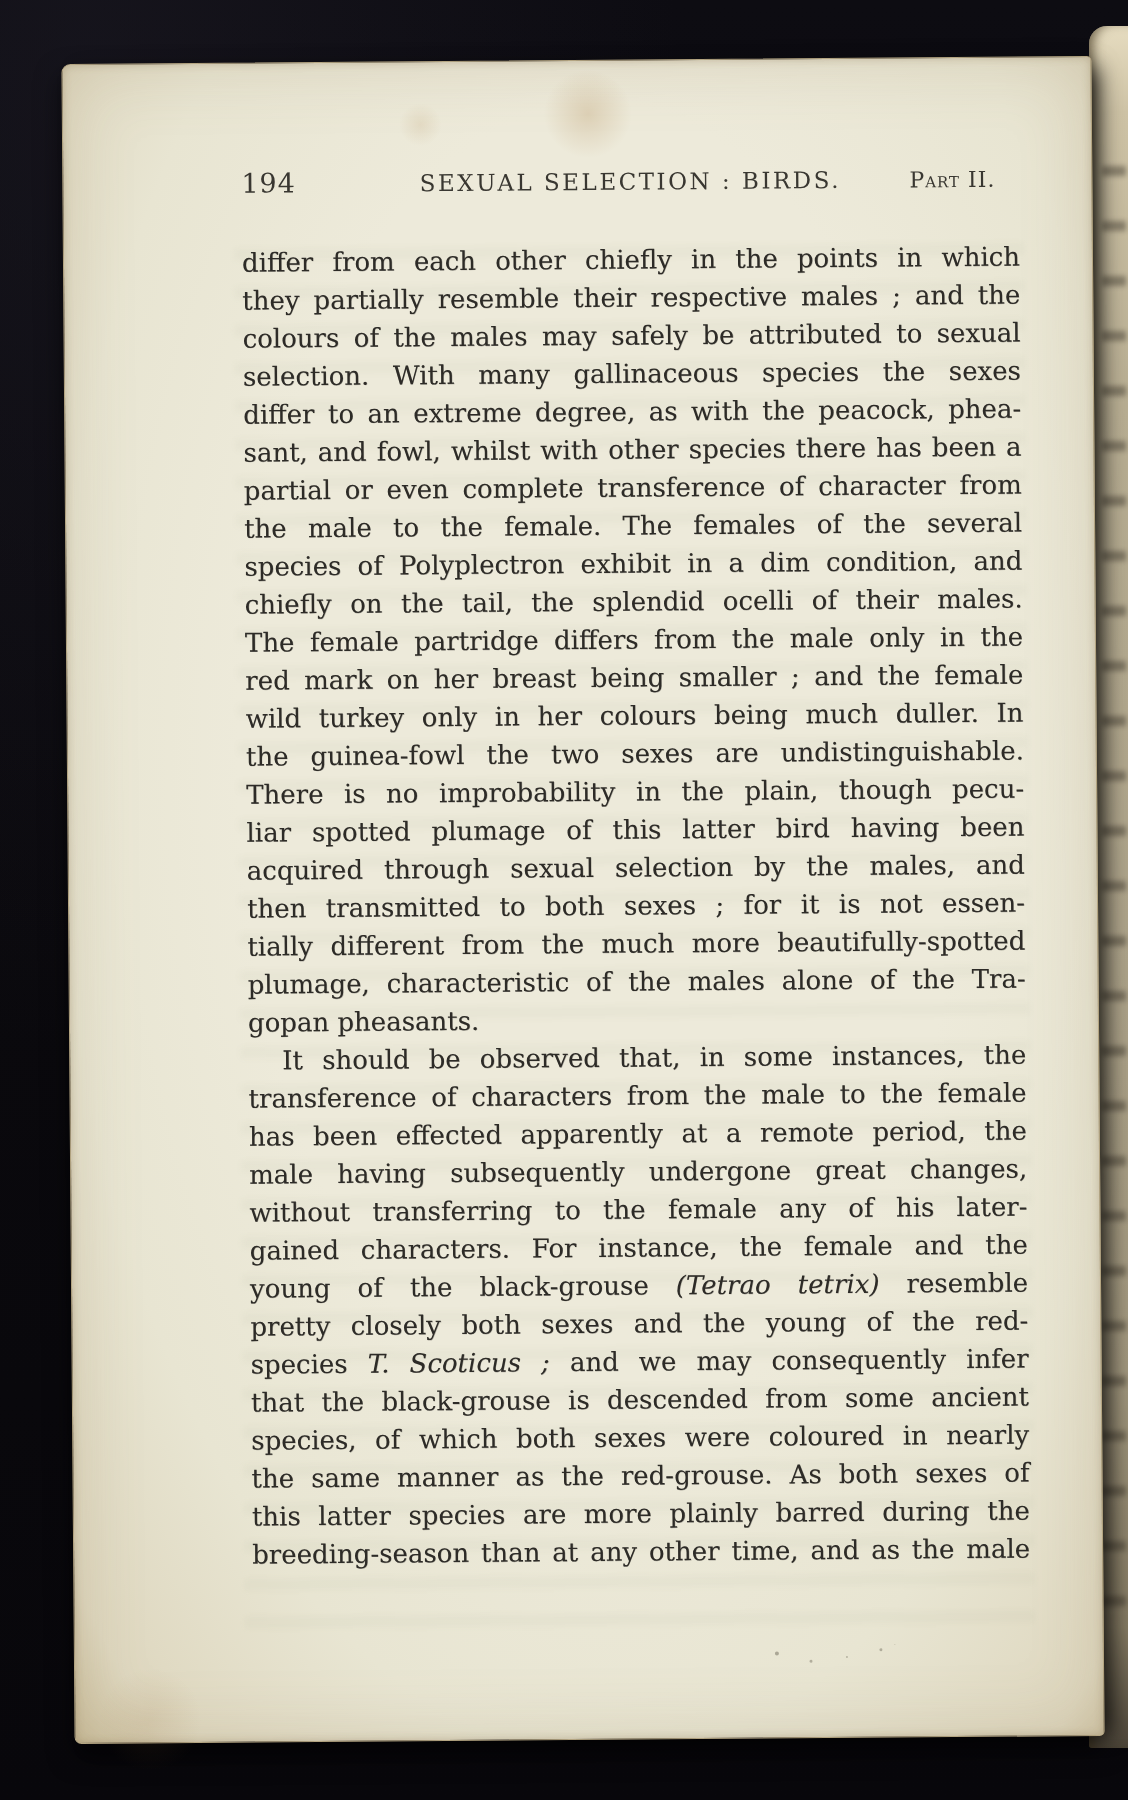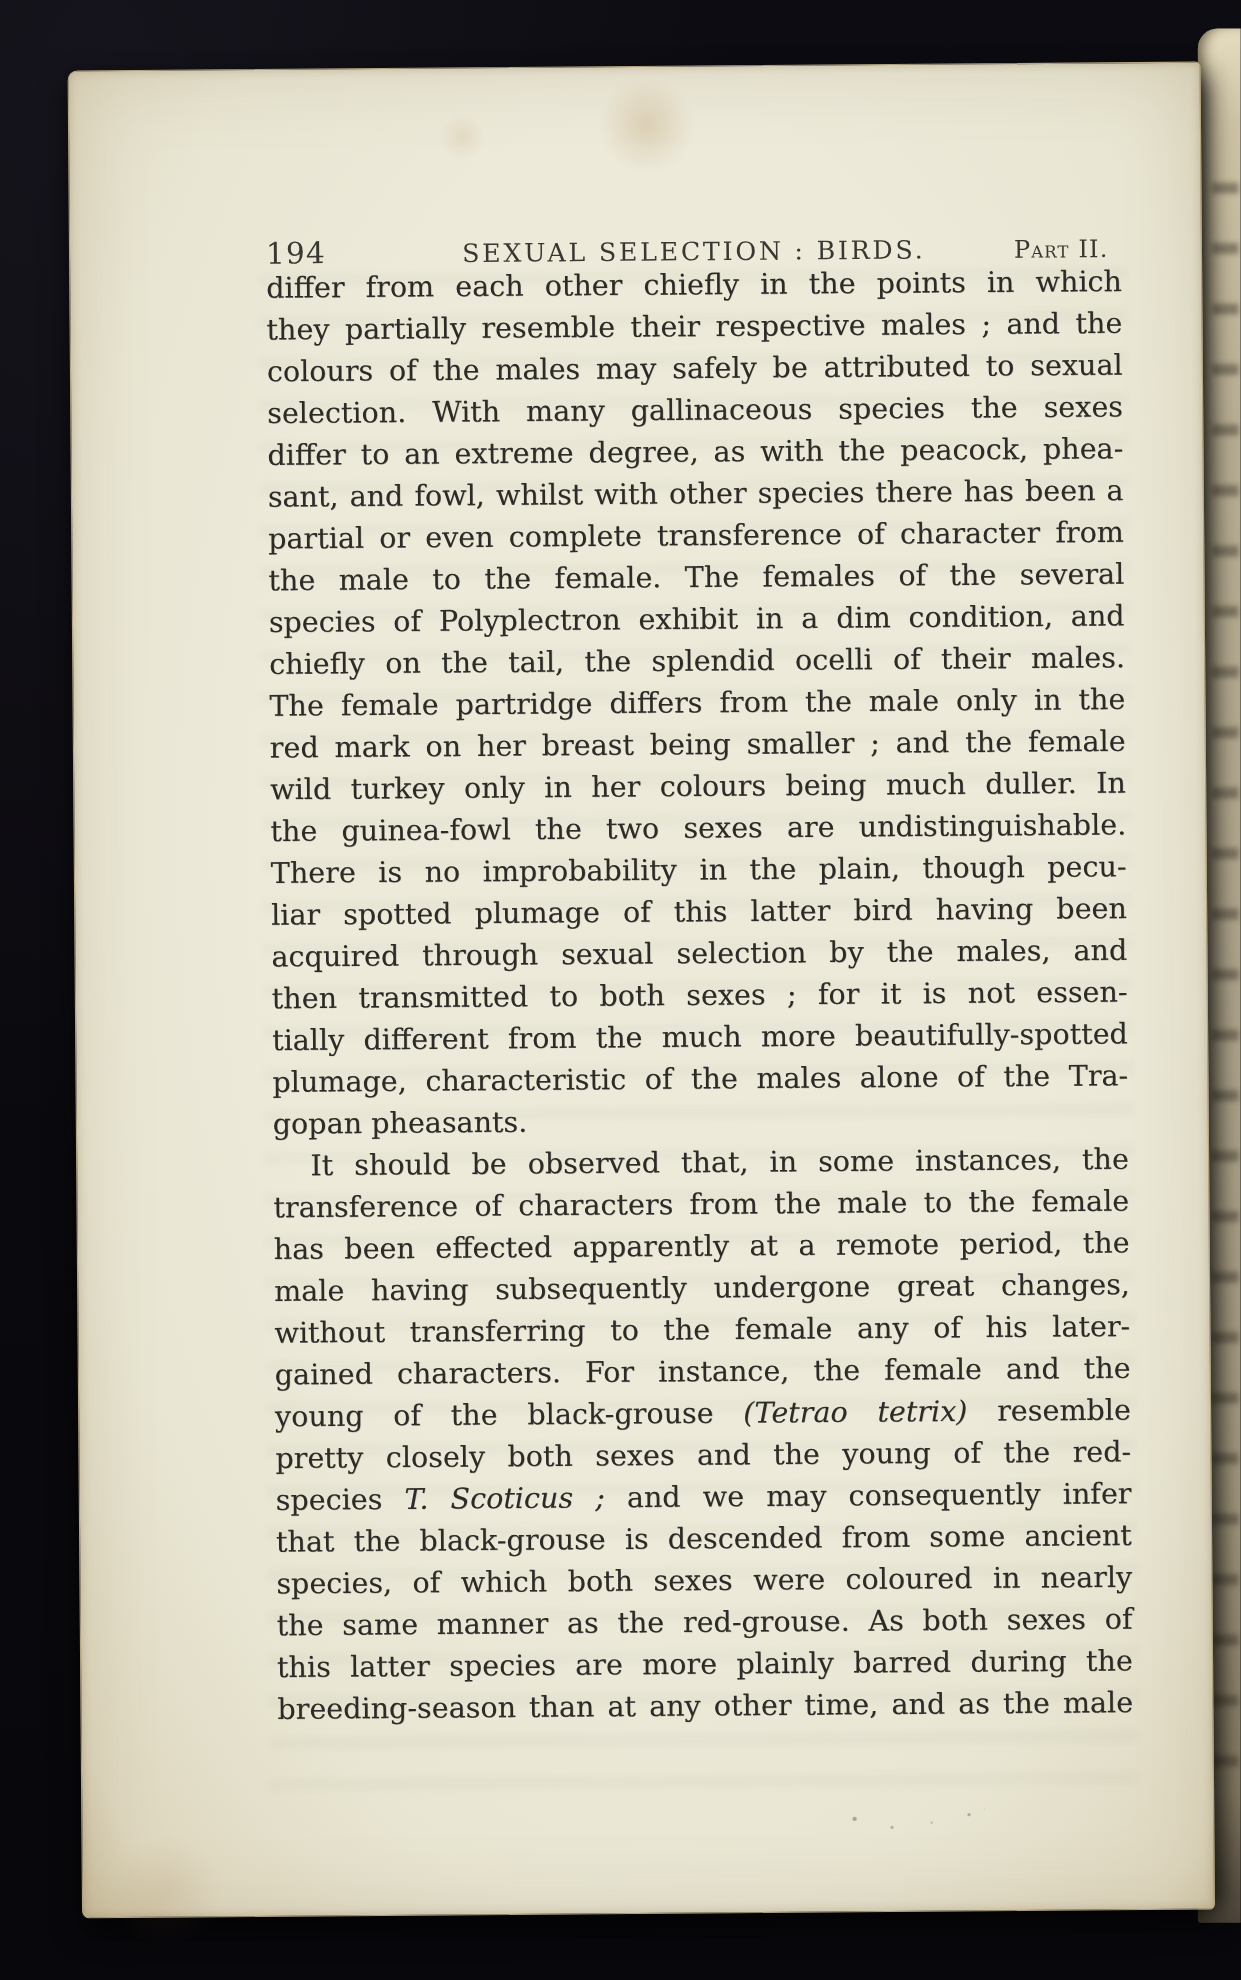--- a/index.html
+++ b/index.html
@@ -64,25 +64,25 @@
     background: repeating-linear-gradient(to bottom,
       transparent 0 14px, rgba(120,132,100,0.10) 16px 26px, transparent 28px 38px);
     filter: blur(3px); opacity: 0.45; pointer-events: none;
   }
 
   .header {
     position: absolute; left: 178px; top: 104px; width: 778px;
     display: flex; align-items: baseline;
     color: #393731;
   }
-  .pageno { font-size: 27px; letter-spacing: 1px; width: 110px; margin-top: 48px; }
+  .pageno { font-size: 27px; letter-spacing: 1px; width: 110px; }
   .title  { flex: 1; text-align: center; font-size: 23px; letter-spacing: 2.5px;
             white-space: nowrap; }
   .part   { font-size: 22px; font-variant: small-caps; letter-spacing: 1px;
-            width: 110px; text-align: center; }
+            width: 110px; text-align: left; }
 
   .body-text {
     position: absolute; left: 178px; top: 180px; width: 778px;
     font-size: 26px; line-height: 38px; color: #2d2b27;
     text-shadow: 0.4px 0.4px 0.5px rgba(45,43,39,0.35);
   }
   .line { text-align: justify; text-align-last: justify; }
   .line.end { text-align-last: left; }
   .line.indent { text-indent: 34px; }
   .it { font-style: italic; }

